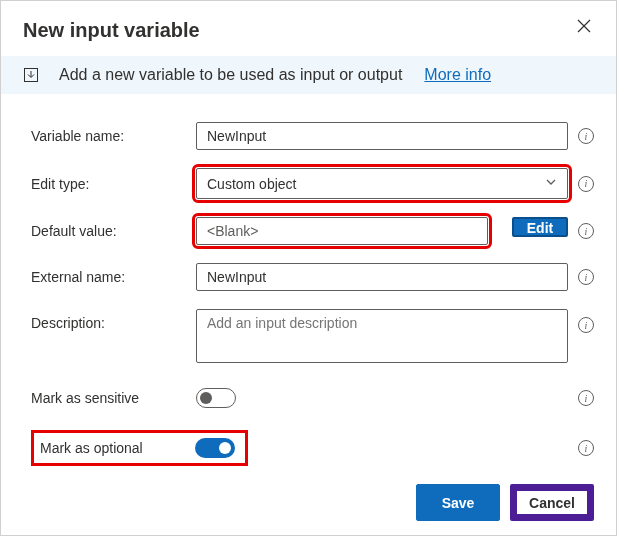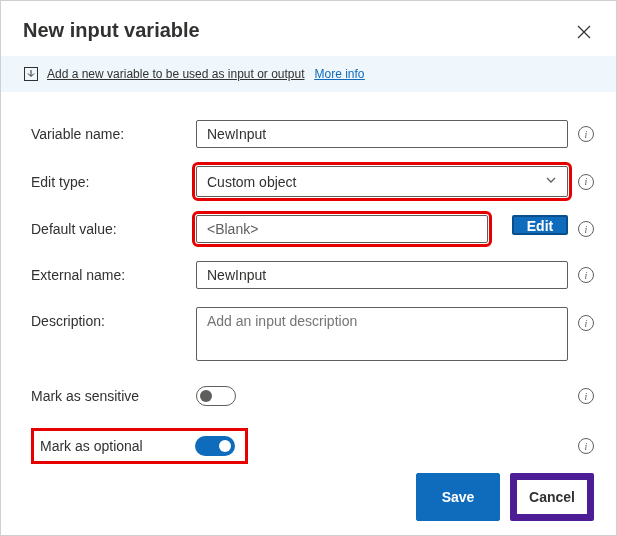--- a/index.html
+++ b/index.html
@@ -10,42 +10,41 @@
     color: #323130;
     background: #fff;
     width: 617px;
     height: 536px;
     border: 1px solid #d0d0d0;
     overflow: hidden;
     position: relative;
   }
   .header {
     display: flex;
-    align-items: flex-end;
+    align-items: flex-start;
     justify-content: space-between;
     padding: 18px 22px 14px 22px;
   }
   .title {
     font-size: 20px;
     font-weight: 600;
   }
   .close {
     cursor: pointer;
     width: 20px;
     text-align: center;
     font-size: 14px;
   }
   .banner {
     background: #eff6fc;
     padding: 10px 22px;
     display: flex;
     align-items: center;
-    gap: 8px;
-    font-size: 12px;
-    text-decoration: underline;
+    gap: 20px;
+    font-size: 16px;
   }
   .banner-icon {
     width: 16px;
     height: 16px;
     display:inline-flex;
     align-items:center;
     justify-content:center;
   }
   .banner-link {
     color: #0f6cbd;
@@ -165,21 +164,21 @@
   .optional-wrap .toggle-label { width:auto; flex:none; margin-right: 52px; text-align: right; }
   .footer {
     position:absolute;
     bottom:14px;
     right:22px;
     display:flex;
     gap:10px;
   }
   .btn {
     min-width: 84px;
-    height: 48px;
+    height: 37px;
     border-radius:2px;
     font-size:14px;
     font-weight:600;
     cursor:pointer;
   }
   .btn-primary { background:#0f6cbd; color:#fff; border:1px solid #0f6cbd; }
   .btn-secondary { background:#fff; color:#323130; border:7px solid #4c1d95; }
   .field-box { flex:1; padding-right:26px; }
 </style>
 </head>

